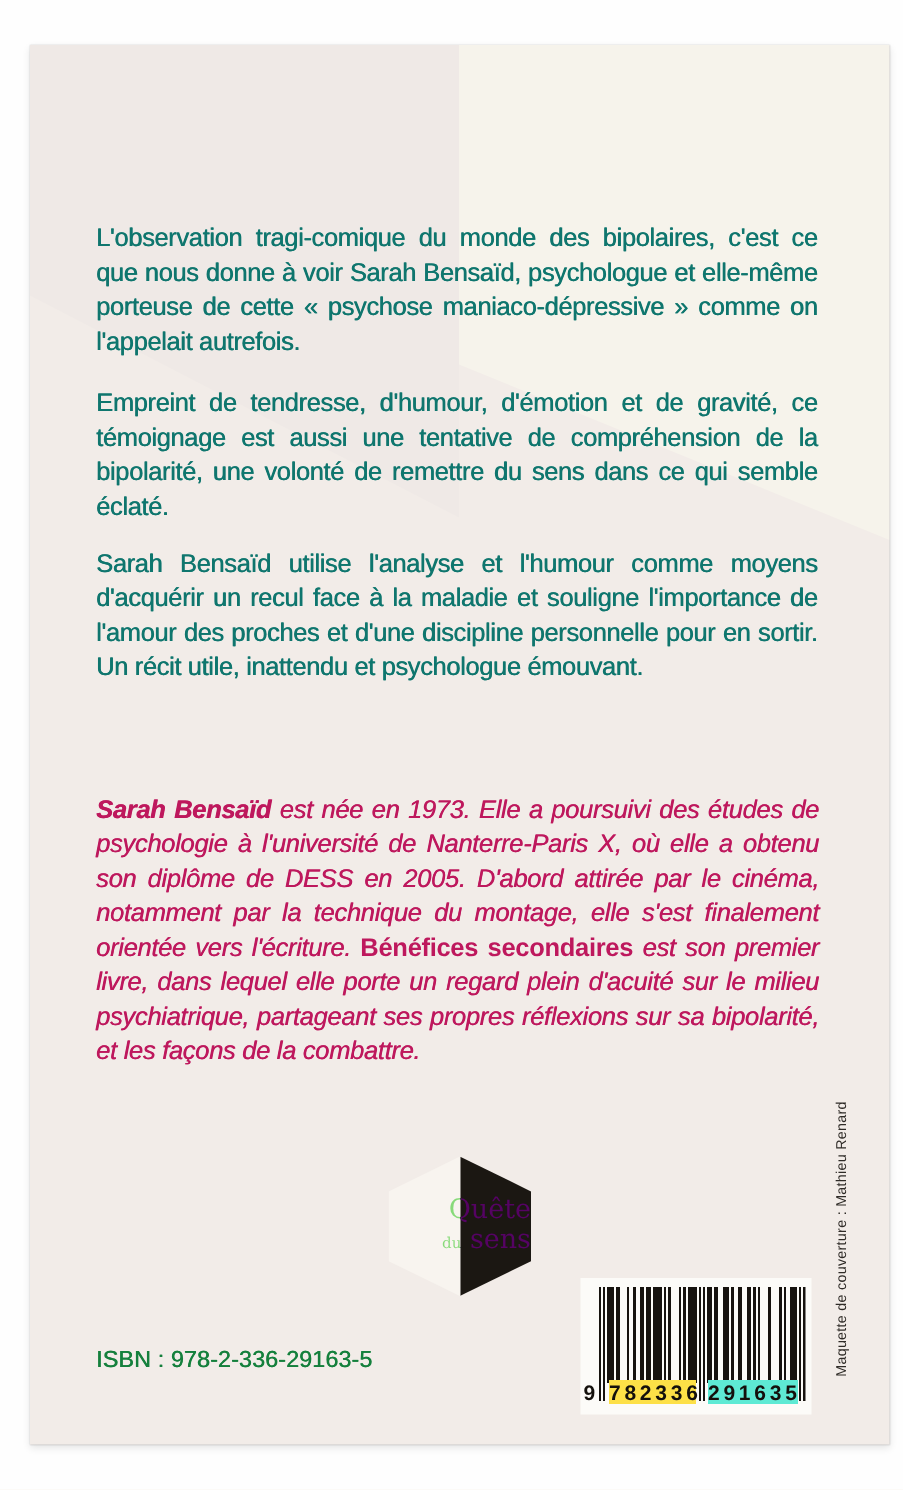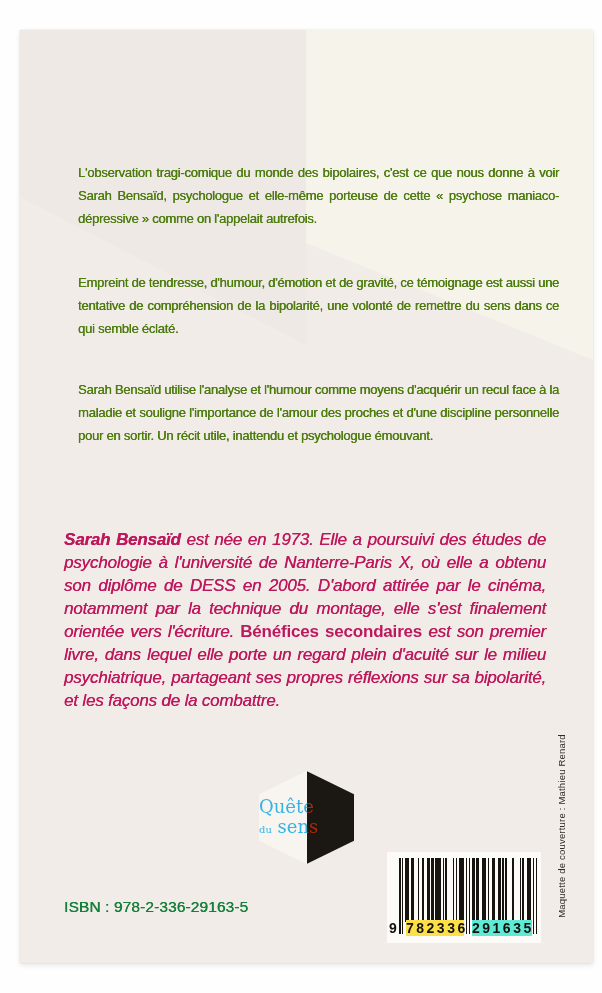--- a/index.html
+++ b/index.html
@@ -22,24 +22,24 @@
   .facet-tl{
     background:#efe9e6;
     clip-path:polygon(0px 0px, 286px 0px, 286px 315px, 0px 167px);
   }
   .facet-tr{
     background:#f6f3eb;
     clip-path:polygon(286px 0px, 573px 0px, 573px 330px, 286px 213px);
   }
   .para{
     position:absolute;left:44px;width:481px;
-    font-size:13px;line-height:23px;letter-spacing:-0.25px;
-    color:#4d7c0f;text-align:justify;
+    font-size:17px;line-height:23px;letter-spacing:-0.25px;
+    color:#0f766e;text-align:justify;
     text-shadow:0.35px 0 0 currentColor;
-    margin:14px;
+    margin:0;
   }
   .p1{top:117px;}
   .p2{top:227px;}
   .p3{top:334px;}
   .bio{
     position:absolute;left:44px;top:498px;width:482px;
     font-size:17px;line-height:23px;letter-spacing:-0.2px;
     color:#be185d;text-align:justify;font-style:italic;
     text-shadow:0.3px 0 0 currentColor;
     margin:0;
@@ -48,21 +48,21 @@
   .bio .booktitle{font-style:normal;font-weight:bold;text-shadow:none;}
   
   .logo{
     position:absolute;left:239px;top:741px;width:95px;height:93px;
     clip-path:polygon(50% 0%, 100% 25%, 100% 75%, 50% 100%, 0% 75%, 0% 25%);
   }
   .logo-left{position:absolute;left:0;top:0;width:50%;height:100%;background:#f8f4ef;}
   .logo-right{position:absolute;left:50%;top:0;width:50%;height:100%;background:#1b1712;}
   .logo-text{
     position:absolute;left:0;top:26px;width:100%;
-    text-align:left;color:#c2410c;mix-blend-mode:difference;
+    text-align:right;color:#701a75;mix-blend-mode:difference;
     font-family:"DejaVu Serif", serif;
     line-height:20px;font-size:18px;letter-spacing:0px;
   }
   .logo-text .small{font-size:10px;letter-spacing:0;}
   
   .isbn-block{
     position:absolute;left:44px;top:864px;color:#15803d;
     font-size:15.5px;line-height:25px;letter-spacing:0.1px;
     text-shadow:0.35px 0 0 currentColor;
   }

